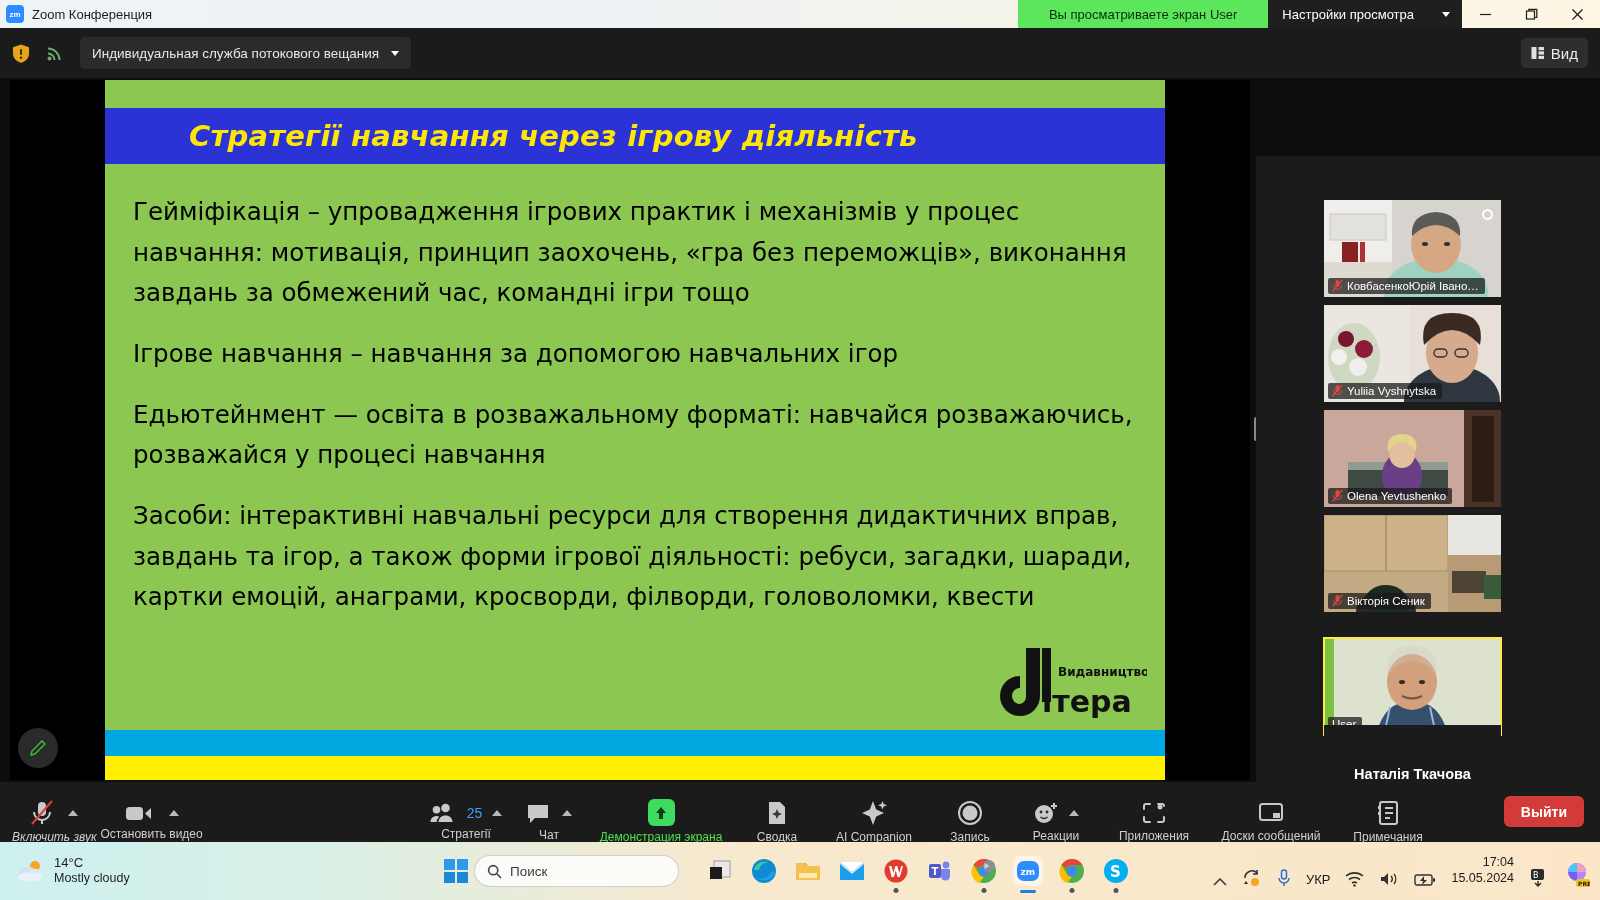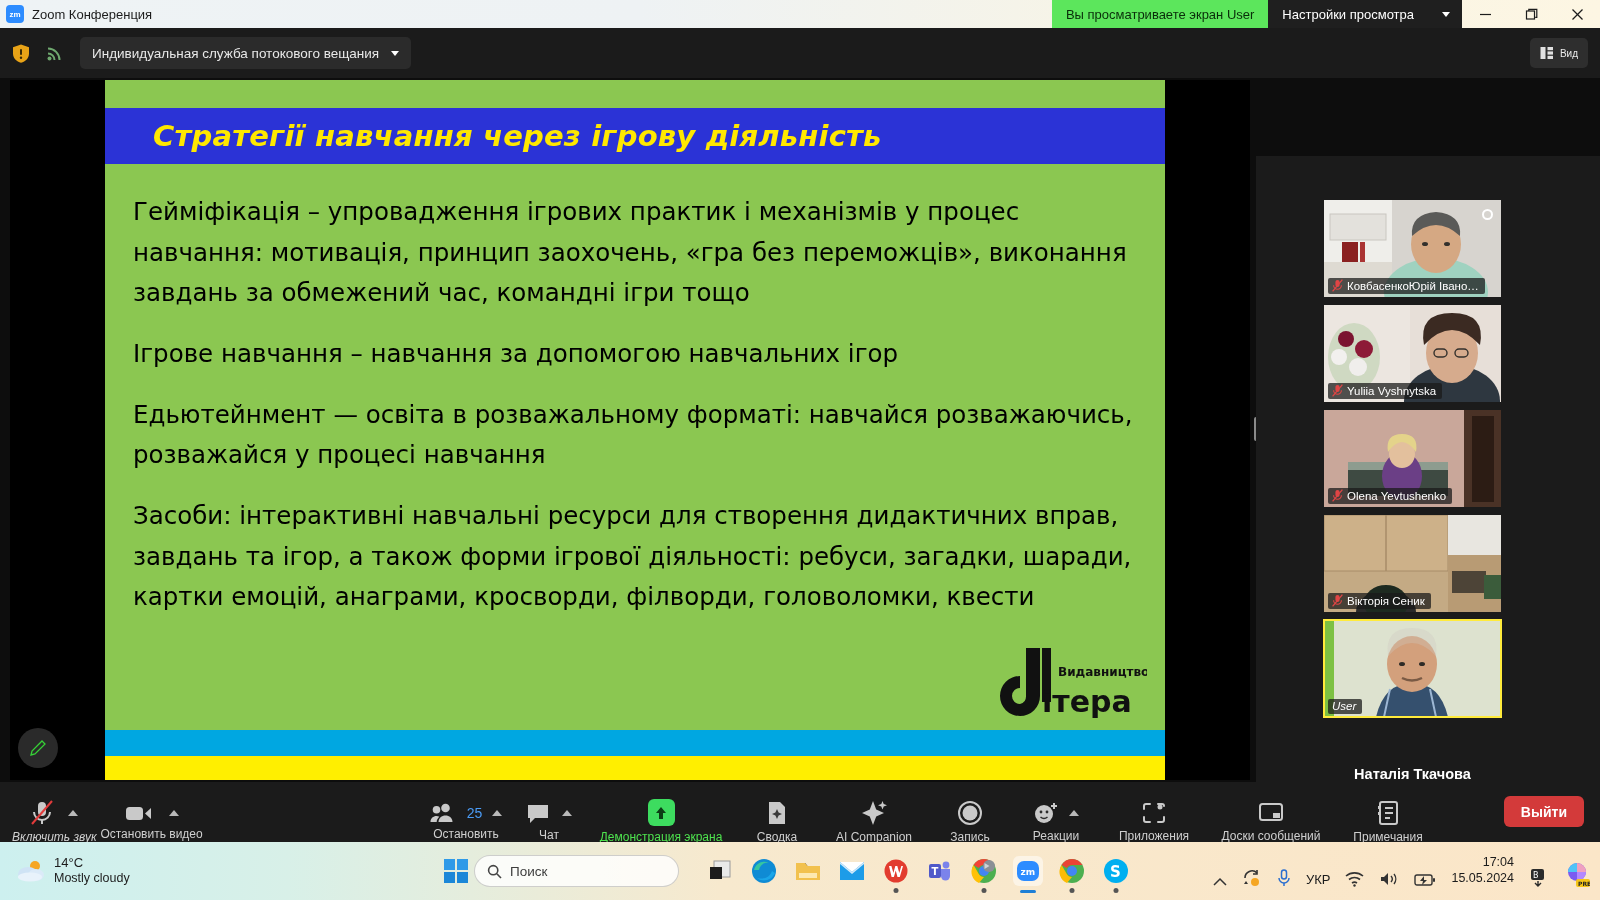--- a/index.html
+++ b/index.html
@@ -20,21 +20,21 @@
   .tb-logo {
     width: 18px; height: 18px; margin-left: 6px; border-radius: 4px;
     background: #2d8cff; color: #fff; font-size: 8px; font-weight: bold;
     display: flex; align-items: center; justify-content: center;
     font-family: "Liberation Sans", sans-serif;
   }
   .tb-title { margin-left: 8px; font-size: 13px; color: #1c1c1c; }
   .tb-spacer { flex: 1; }
   .share-banner {
     height: 28px; background: #5ce65c; color: #0a2e0a;
-    display: flex; align-items: center; padding: 0 14px;
+    display: flex; align-items: center; padding: 0 31px;
     font-size: 13px; font-weight: 500; white-space: nowrap;
   }
   .share-settings {
     height: 28px; background: #1f1f1f; color: #ffffff;
     display: flex; align-items: center; gap: 28px; padding: 0 12px 0 14px;
     font-size: 13px; white-space: nowrap;
   }
   .caret-sm { width: 0; height: 0; border-left: 4px solid transparent; border-right: 4px solid transparent; border-top: 5px solid #ffffff; }
   .wincontrols { display: flex; height: 28px; }
   .wc { width: 46px; height: 28px; display: flex; align-items: center; justify-content: center; }
@@ -51,40 +51,40 @@
   }
   .rss { margin-left: 12px; width: 22px; height: 22px; display: flex; align-items: center; justify-content: center; }
   .stream-chip {
     margin-left: 14px; height: 32px; padding: 0 12px; border-radius: 5px;
     background: #2b2b2b; color: #e8e8e8; font-size: 13.5px;
     display: flex; align-items: center; gap: 12px;
   }
   .subbar-spacer { flex: 1; }
   .view-btn {
     margin-right: 12px; height: 30px; padding: 0 10px; border-radius: 5px;
-    background: #2e2e2e; color: #eaeaea; font-size: 10px;
+    background: #2e2e2e; color: #eaeaea; font-size: 15px;
     display: flex; align-items: center; gap: 6px;
   }
 
   
   .stage {
     position: absolute; top: 78px; left: 0; width: 1600px; height: 704px;
     background: #0d0d0d;
   }
   .screenshare {
     position: absolute; left: 10px; top: 2px; width: 1240px; height: 700px;
     background: #000;
   }
   .slide {
     position: absolute; left: 95px; top: 0px; width: 1060px; height: 700px;
     background: #8bc751; display: flex; flex-direction: column;
   }
   .slide-topstrip { height: 28px; background: #8bc751; }
   .slide-titlebar {
-    background: #2b33d6; height: 56px; display: flex; align-items: center;
+    background: #2b33d6; height: 56px; display: flex; align-items: center; padding-left: 36px;
   }
   .slide-title {
     color: #ffe800; font-size: 29px; font-weight: bold; font-style: italic;
     padding-left: 48px; letter-spacing: 0.2px;
     font-family: "DejaVu Sans", sans-serif;
   }
   .slide-body {
     flex: 1; padding: 28px 30px 0 28px; position: relative;
     color: #000; font-size: 24.5px; line-height: 1.66;
     font-family: "DejaVu Sans", sans-serif;
@@ -393,21 +393,21 @@
         <div class="nametag">
           <svg class="micoff" viewBox="0 0 11 13">
               <rect x="3.4" y="1" width="4.2" height="7" rx="2.1" fill="#e04545"></rect>
               <path d="M1.6 6.3a3.9 3.9 0 0 0 7.8 0" fill="none" stroke="#e04545" stroke-width="1.1"></path>
               <line x1="0.6" y1="12.3" x2="10.4" y2="0.7" stroke="#e04545" stroke-width="1.3"></line>
             </svg>
           <span>Вікторія Сеник</span>
         </div>
       </div>
 
-      <div class="tile active" style="top:464px;font-style:italic;">
+      <div class="tile active" style="top:482px;">
         <svg width="177" height="97" viewBox="0 0 177 97" preserveAspectRatio="none">
           <rect width="177" height="97" fill="#dde2cf"></rect>
           <rect x="0" y="0" width="10" height="97" fill="#7dc143"></rect>
           <path d="M52 97 q8 -34 36 -34 q28 0 36 34 Z" fill="#35506e"></path>
           <path d="M60 97 l6 -28 m46 28 l-6 -28" stroke="#9db7d4" stroke-width="2" fill="none"></path>
           <ellipse cx="88" cy="44" rx="25" ry="28" fill="#d3a07c"></ellipse>
           <path d="M64 36 q24 -26 48 0 q4 -28 -24 -28 q-28 0 -24 28" fill="#cfc9bf" opacity="0.35"></path>
           <ellipse cx="78" cy="44" rx="3" ry="2" fill="#2e2b27"></ellipse>
           <ellipse cx="98" cy="44" rx="3" ry="2" fill="#2e2b27"></ellipse>
           <path d="M78 58 q10 5 20 0" stroke="#7a5a44" stroke-width="2.4" fill="none"></path>
@@ -471,21 +471,21 @@
       <div class="ico" style="display:flex;align-items:center;gap:8px;">
         <svg width="26" height="20" viewBox="0 0 26 20">
             <circle cx="15.5" cy="5" r="4.3" fill="#c9c9c9"></circle>
             <path d="M8.5 19c0-4 3.2-6.6 7-6.6s7 2.6 7 6.6z" fill="#c9c9c9"></path>
             <circle cx="6.5" cy="6.8" r="3.8" fill="#c9c9c9"></circle>
             <path d="M0.5 19c0-3.6 2.8-5.9 6-5.9 1 0 2 .2 2.8.6-1.6 1.4-2.6 3.3-2.6 5.3z" fill="#c9c9c9"></path>
           </svg>
         <span class="count-badge">25</span>
         <span class="chev" style="border-bottom:none;border-top:6px solid #b9b9b9;transform:rotate(180deg);"></span>
       </div>
-      <div class="lbl">Остановить</div>
+      <div class="lbl">Стратегії</div>
     </div>
 
     <div class="tool" style="min-width:74px;">
       <div class="ico" style="display:flex;align-items:center;gap:10px;">
         <svg width="24" height="21" viewBox="0 0 24 21">
             <path d="M2 2h20v13H9l-5 5v-5H2z" fill="#c9c9c9"></path>
           </svg>
         <span class="chev" style="border-bottom:none;border-top:6px solid #b9b9b9;transform:rotate(180deg);"></span>
       </div>
       <div class="lbl">Чат</div>

